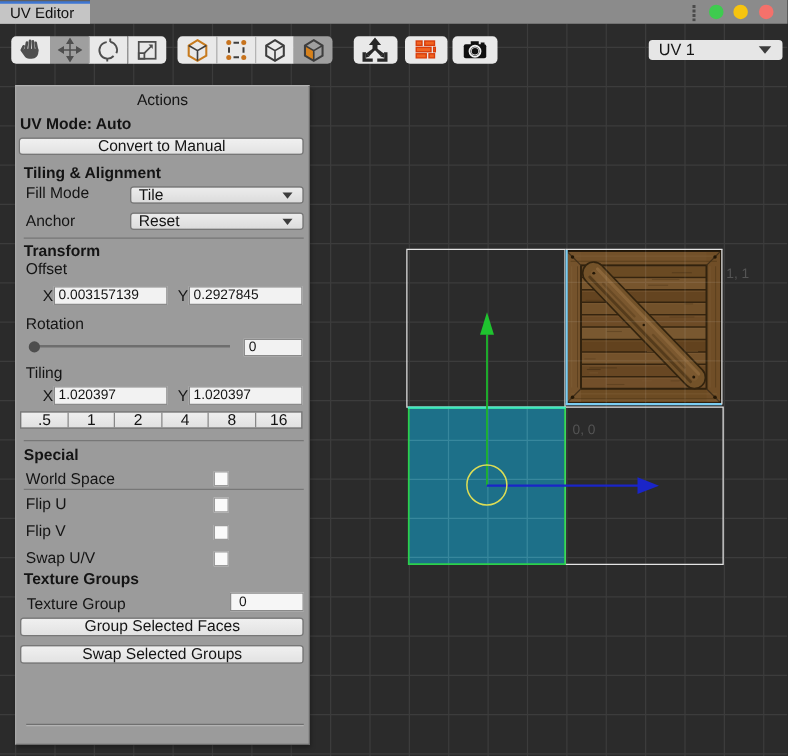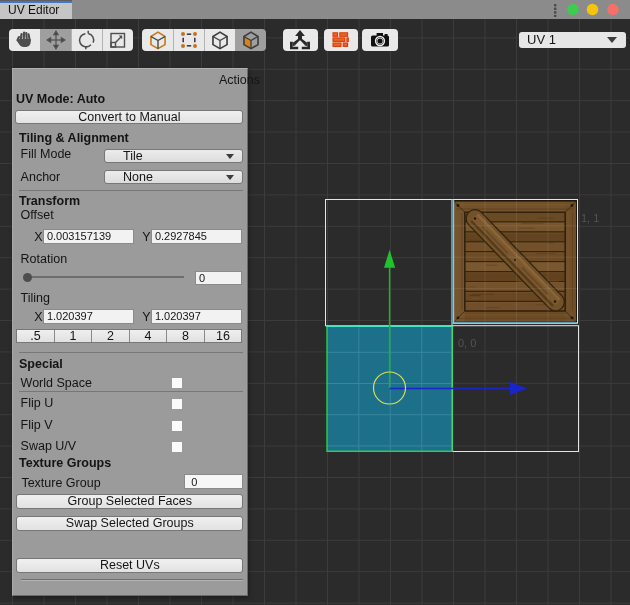--- a/index.html
+++ b/index.html
@@ -25,21 +25,21 @@
          border-top:1px solid #b2b2b2;border-left:1px solid #a8a8a8;border-right:1px solid #6a6a6a;border-bottom:1px solid #6a6a6a;box-sizing:border-box;
          box-shadow:1px 2px 4px rgba(0,0,0,0.35);}
   .p{position:absolute;color:#141414;font-size:12.5px;line-height:14px;white-space:nowrap;}
   .b{font-weight:bold;}
   .btn{position:absolute;background:linear-gradient(#f0f0f0,#e2e2e2);
        border:1px solid #777;border-radius:3px;box-sizing:border-box;
        color:#141414;font-size:12.5px;text-align:center;}
   .field{position:absolute;background:#f2f2f2;border:1px solid #8a8a8a;
          box-sizing:border-box;color:#141414;font-size:11px;padding-left:3px;}
   .drop{position:absolute;background:linear-gradient(#ececec,#dcdcdc);border:1px solid #777;
-        border-radius:3px;box-sizing:border-box;color:#141414;font-size:12.5px;padding-left:18px;}
+        border-radius:3px;box-sizing:border-box;color:#141414;font-size:12.5px;padding-left:6px;}
   .drop:after{content:"";position:absolute;right:8px;top:50%;margin-top:-2px;
         border-left:4.5px solid transparent;border-right:4.5px solid transparent;
         border-top:5.5px solid #3c3c3c;}
   .hr{position:absolute;left:7px;right:6px;height:1px;background:#777;}
   .chk{position:absolute;left:170.6px;width:12px;height:12px;background:#fafafa;
        border:1px solid #9a9a9a;box-sizing:border-box;}
 </style>
 </head>
 <body>
 
@@ -362,28 +362,28 @@
 <circle cx="11" cy="10" r="2.6" fill="#101010"></circle>
 </svg>
     </div>
 <div class="abs" style="left:519px;top:31.5px;width:106.6px;height:16.6px;background:#e6e6e6;border-radius:3px;
         font-size:13px;color:#161616;line-height:16.5px;padding-left:8px;box-sizing:border-box;">UV 1
         <span style="position:absolute;right:9px;top:5px;width:0;height:0;border-left:5.5px solid transparent;border-right:5.5px solid transparent;border-top:6.5px solid #3c3c3c;"></span></div>
 </div>
 
 <div id="panel" class="abs"></div>
 <div id="panelcontent" class="abs" style="left:0;top:0;width:630px;height:605px;pointer-events:none;">
-<div class="p" style="left:0px;top:72.8px;width:260px;text-align:right;left:0px">Actions</div>
+<div class="p" style="left:0px;top:72.8px;width:260px;text-align:center;left:0px">Actions</div>
 <div class="p b" style="left:16px;top:92.0px;">UV Mode: Auto</div>
 <div class="btn" style="left:15.3px;top:110px;width:228.2px;height:14px;line-height:13px;">Convert to Manual</div>
 <div class="p b" style="left:19px;top:131.2px;">Tiling &amp; Alignment</div>
 <div class="p" style="left:20.6px;top:131px;margin-top:16px;">Fill Mode</div>
 <div class="drop" style="left:104px;top:148.9px;width:138.6px;height:14.4px;line-height:13.5px;">Tile</div>
 <div class="p" style="left:20.6px;top:169.7px;">Anchor</div>
-<div class="drop" style="left:104px;top:169.9px;width:138.6px;height:14.4px;line-height:13.5px;">None</div>
+<div class="drop" style="left:104px;top:169.9px;width:138.6px;height:14.4px;line-height:13.5px;">Reset</div>
 <div class="hr" style="top:190.2px;left:19px;right:auto;width:224px;"></div>
 <div class="p b" style="left:19px;top:193.6px;">Transform</div>
 <div class="p" style="left:20.6px;top:207.6px;">Offset</div>
 <div class="p" style="left:34.3px;top:230.0px;">X</div>
 <div class="field" style="left:42.9px;top:229.3px;width:90.8px;height:14.4px;line-height:13px;">0.003157139</div>
 <div class="p" style="left:142.3px;top:230.0px;">Y</div>
 <div class="field" style="left:150.9px;top:229.3px;width:91.3px;height:14.4px;line-height:13px;">0.2927845</div>
 <div class="p" style="left:20.6px;top:251.8px;">Rotation</div>
 <div style="position:absolute;left:23.6px;top:276.4px;width:160.7px;height:1.6px;background:#6e6e6e;"></div>
 <div style="position:absolute;left:23px;top:272.6px;width:9.4px;height:9.4px;border-radius:50%;background:#4d4d4d;"></div>
@@ -410,16 +410,15 @@
 <div class="chk" style="top:397.7px;"></div>
 <div class="p" style="left:20.6px;top:418.3px;">Flip V</div>
 <div class="chk" style="top:420px;"></div>
 <div class="p" style="left:20.6px;top:438.9px;">Swap U/V</div>
 <div class="chk" style="top:441.4px;"></div>
 <div class="p b" style="left:19px;top:455.6px;">Texture Groups</div>
 <div class="p" style="left:21.4px;top:475.7px;">Texture Group</div>
 <div class="field" style="left:184.3px;top:473.6px;width:58.7px;height:15.4px;line-height:14px;background:#f6f6f6;padding-left:6px;">0</div>
 <div class="btn" style="left:16.3px;top:494.3px;width:227px;height:14.6px;line-height:13.0px;">Group Selected Faces</div>
 <div class="btn" style="left:16.3px;top:515.7px;width:227px;height:15.5px;line-height:13.9px;">Swap Selected Groups</div>
-<div class="btn" style="left:16.3px;top:557.8px;width:227px;height:15.4px;line-height:13.8px;">Reset UVs</div>
 <div style="position:absolute;left:20.6px;top:578.8px;width:222.8px;height:1px;background:#6f6f6f;"></div>
 <div style="position:absolute;left:20.6px;top:579.8px;width:222.8px;height:1px;background:#b3b3b3;"></div>
 </div>
 
 </body></html>

